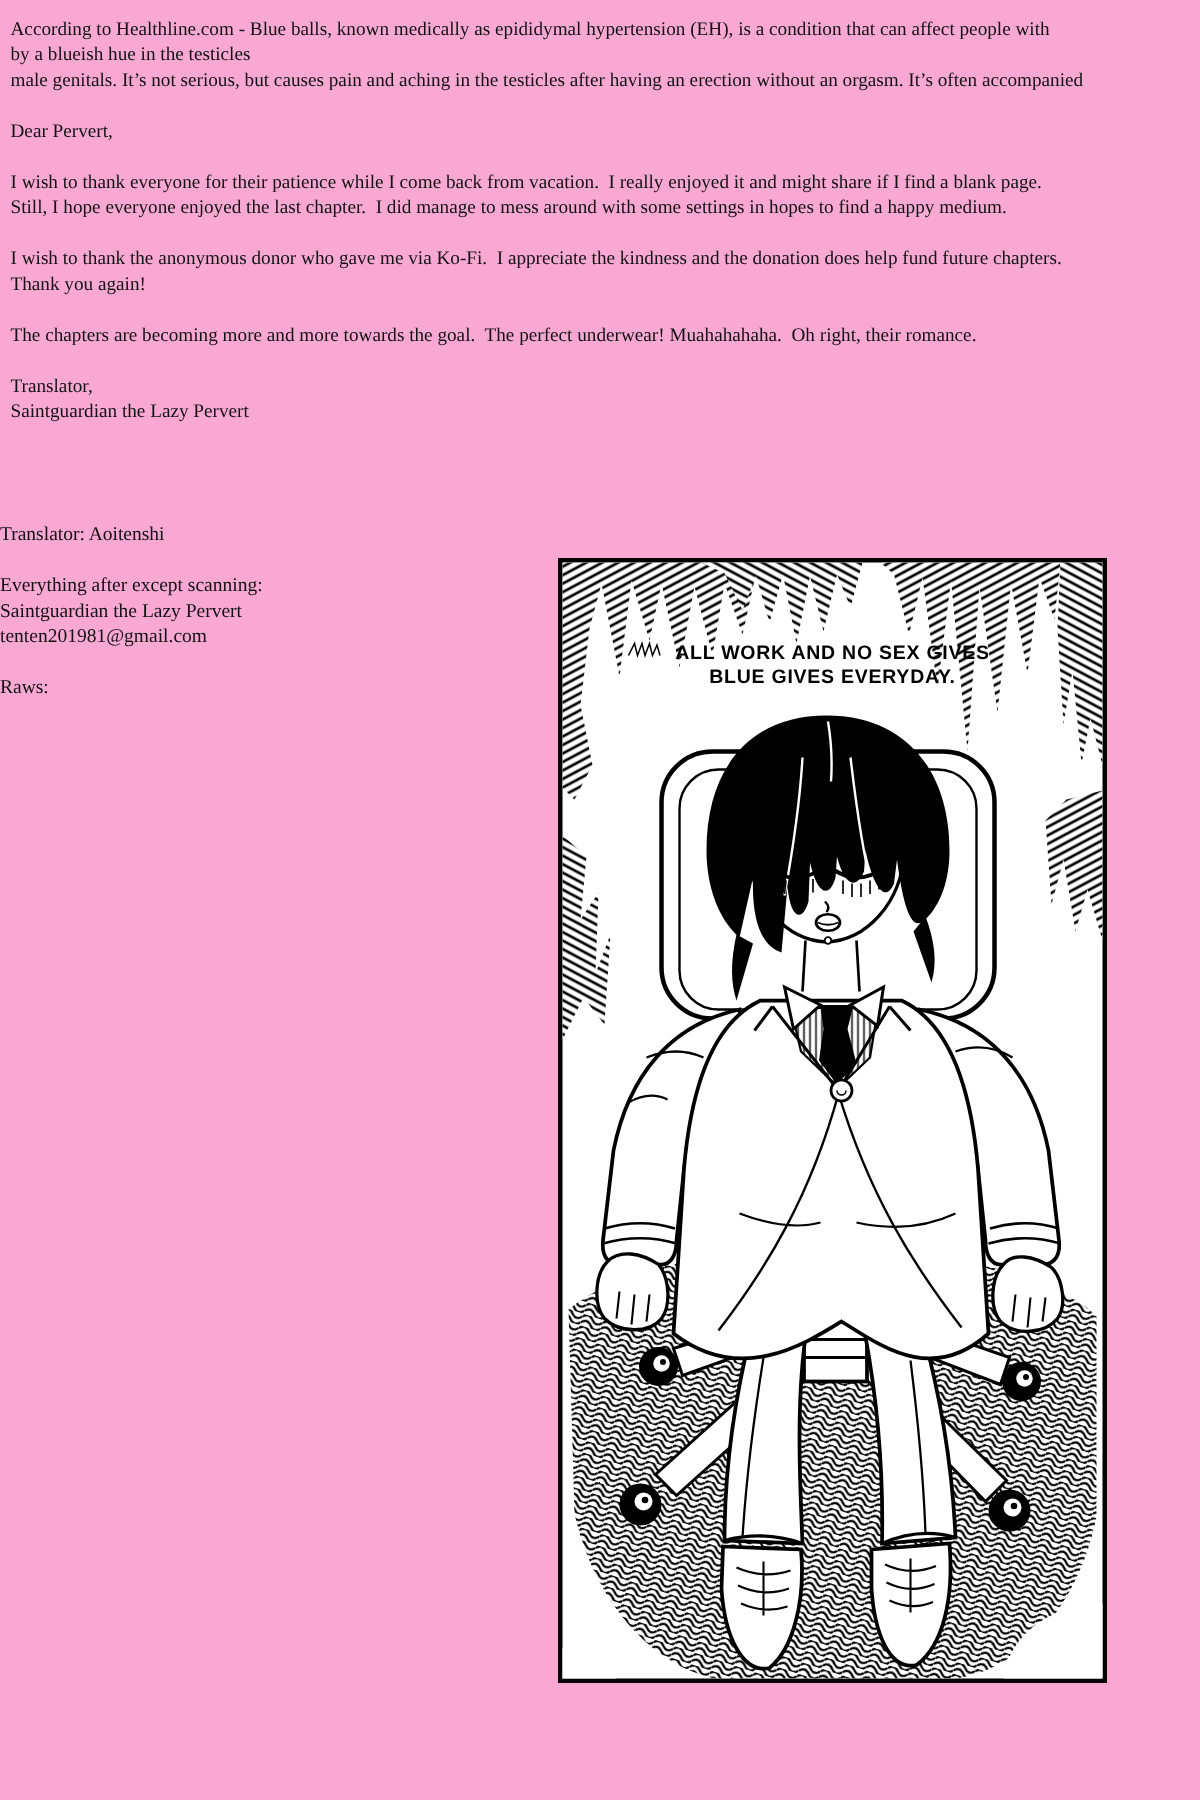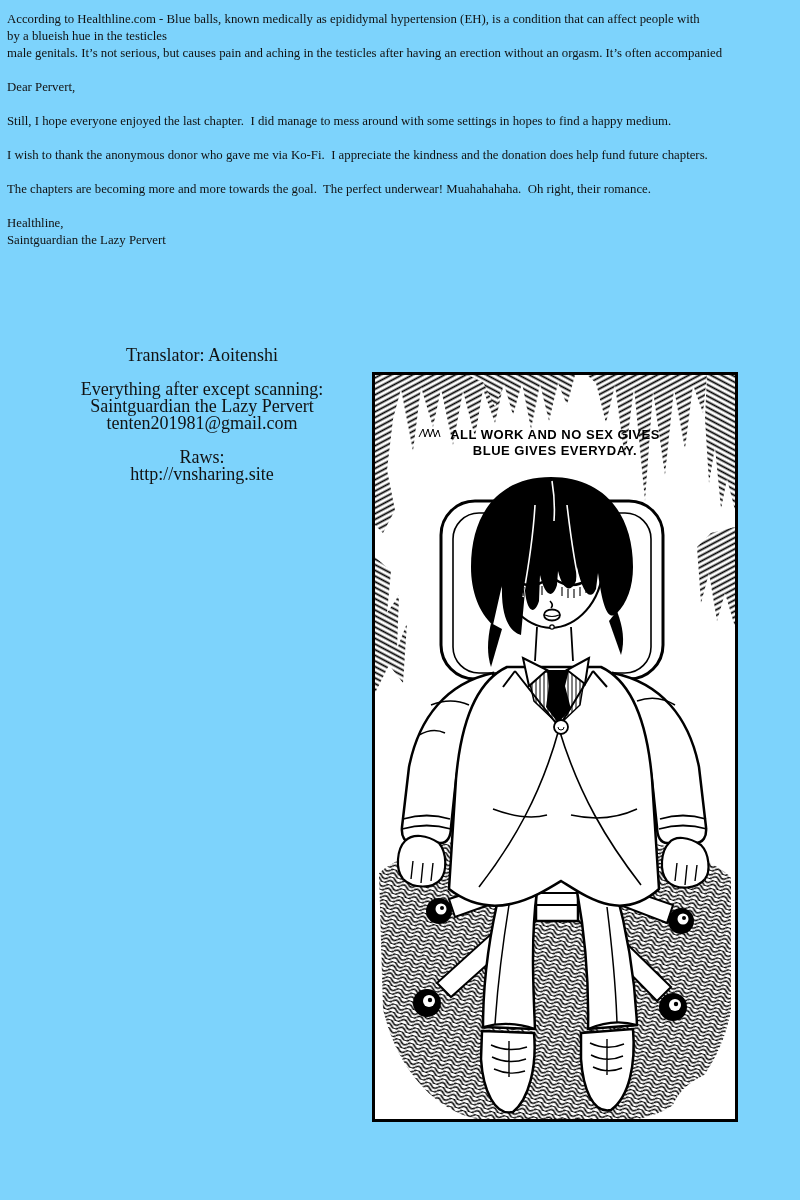--- a/index.html
+++ b/index.html
@@ -1,28 +1,28 @@
 <!DOCTYPE html>
 <html><head>
 <meta charset="utf-8">
 <style>
   html,body { margin:0; padding:0; background:#ffffff; }
   .page {
-    position:relative; width:800px; height:1200px; background:#7dd3fc;
+    position:relative; width:800px; height:1200px; background:#f9a8d4;
     font-family:"Liberation Serif","DejaVu Serif",serif; color:#121212; overflow:hidden;
   }
   .letter {
     position:absolute; top:11px; left:7px; right:6px;
     font-size:12.8px; line-height:17px;
   }
   .tline { white-space:pre; }
   .gap { height:17px; }
   .credits {
-    position:absolute; top:347px; left:16px; width:372px; text-align:center;
-    font-size:18px; line-height:17px;
+    position:absolute; top:347px; left:0; width:372px; text-align:left;
+    font-size:13px; line-height:17px;
   }
   .panel {
     position:absolute; left:372px; top:372px; width:366px; height:750px;
     border:3px solid #000; box-sizing:border-box; background:#fff;padding-left:40px;
   }
   .panel svg { position:absolute; left:0; top:0; width:360px; height:744px; display:block; }
   .speech {
     position:absolute; top:52px; left:0; width:100%; text-align:center;
     font-family:"Liberation Sans","DejaVu Sans",sans-serif; font-weight:bold;
     font-size:13px; line-height:16px; letter-spacing:0.5px; color:#000;
@@ -33,39 +33,40 @@
 
 <div class="page">
 
   <div class="letter">
     <div class="tline">According to Healthline.com - Blue balls, known medically as epididymal hypertension (EH), is a condition that can affect people with</div>
     <div class="tline">by a blueish hue in the testicles</div>
     <div class="tline">male genitals. It’s not serious, but causes pain and aching in the testicles after having an erection without an orgasm. It’s often accompanied</div>
     <div class="gap"></div>
     <div class="tline">Dear Pervert,</div>
     <div class="gap"></div>
+    <div class="tline">I wish to thank everyone for their patience while I come back from vacation.  I really enjoyed it and might share if I find a blank page.</div>
     <div class="tline">Still, I hope everyone enjoyed the last chapter.  I did manage to mess around with some settings in hopes to find a happy medium.</div>
     <div class="gap"></div>
     <div class="tline">I wish to thank the anonymous donor who gave me via Ko-Fi.  I appreciate the kindness and the donation does help fund future chapters.</div>
+    <div class="tline">Thank you again!</div>
     <div class="gap"></div>
     <div class="tline">The chapters are becoming more and more towards the goal.  The perfect underwear! Muahahahaha.  Oh right, their romance.</div>
     <div class="gap"></div>
-    <div class="tline">Healthline,</div>
+    <div class="tline">Translator,</div>
     <div class="tline">Saintguardian the Lazy Pervert</div>
   </div>
 
   <div class="credits">
     <div>Translator: Aoitenshi</div>
     <div class="gap"></div>
     <div>Everything after except scanning:</div>
     <div>Saintguardian the Lazy Pervert</div>
     <div>tenten201981@gmail.com</div>
     <div class="gap"></div>
     <div>Raws:</div>
-    <div>http://vnsharing.site</div>
   </div>
 
   <div class="panel">
     <svg viewBox="0 0 360 744" aria-hidden="true">
       <defs>
         <pattern id="ph" patternUnits="userSpaceOnUse" width="5" height="5" patternTransform="rotate(62)">
           <rect width="5" height="5" fill="#fff"></rect>
           <line x1="2.5" y1="0" x2="2.5" y2="5" stroke="#000" stroke-width="1.8"></line>
         </pattern>
         <pattern id="ph2" patternUnits="userSpaceOnUse" width="5" height="5" patternTransform="rotate(118)">

